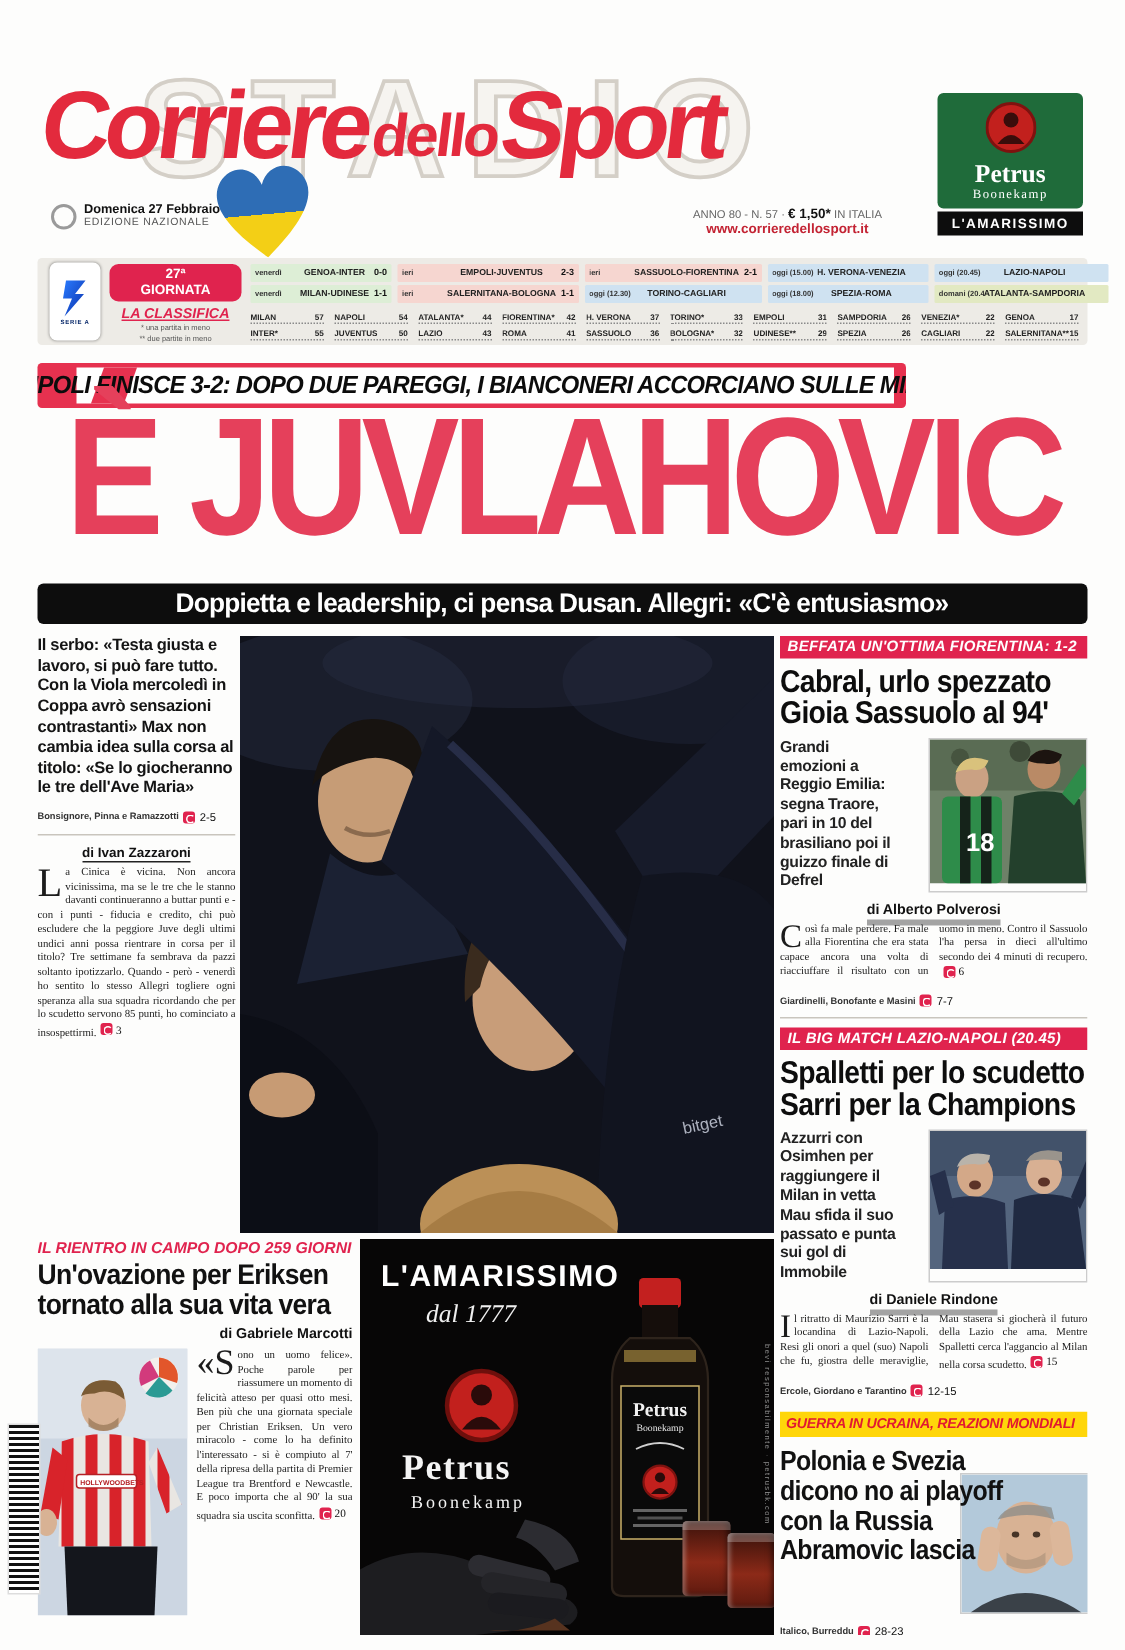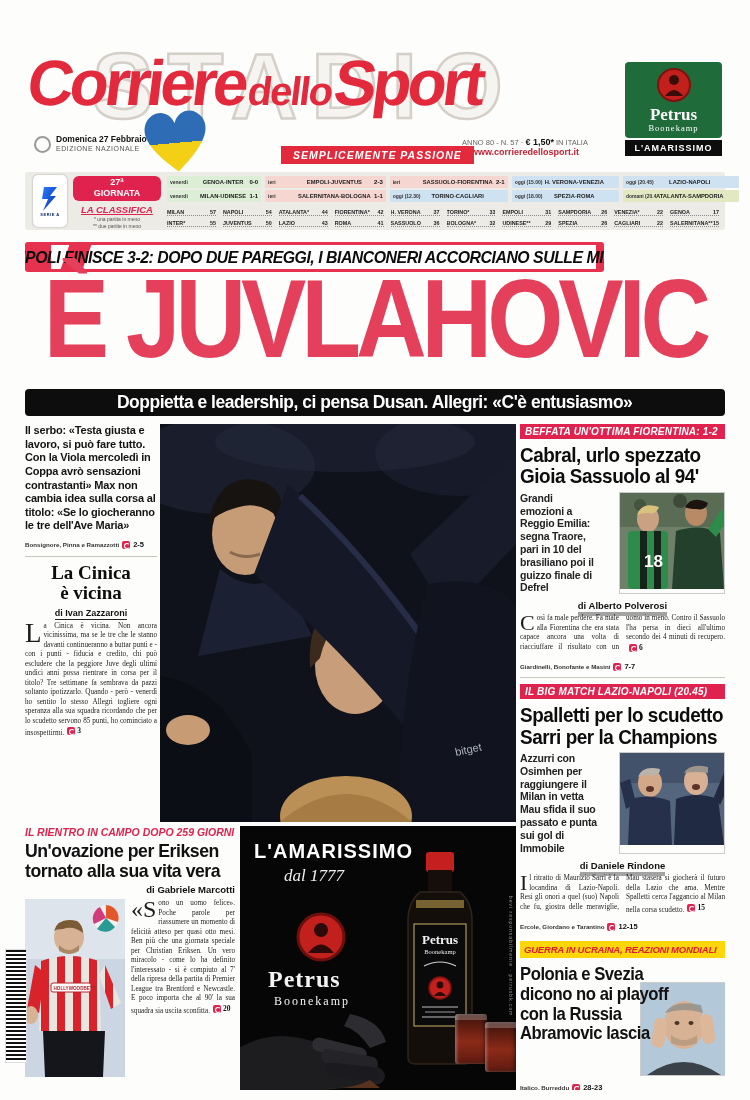--- a/index.html
+++ b/index.html
@@ -70,21 +70,21 @@
   .subhead{left:25px;top:389px;width:700px;height:27px;background:#0d0d0d;border-radius:4px;
            display:flex;align-items:center;justify-content:center;}
   .subhead span{color:#fff;font-weight:bold;font-size:18px;letter-spacing:-.5px;white-space:nowrap;transform:scaleX(.97);}
 
   
   .colL{left:25px;top:424px;width:132px;height:398px;overflow:hidden;}
   .summary{font-size:11px;font-weight:bold;line-height:1.24;color:#141414;letter-spacing:-.2px;}
   .tinyrow{display:flex;align-items:center;gap:3px;font-size:6.2px;font-weight:bold;color:#333;margin-top:7px;}
   .cds{width:8px;height:8px;background:#e0234e;border-radius:2px;display:inline-block;flex:none;position:relative;}
   .cds::after{content:"";position:absolute;left:2px;top:2px;width:4px;height:4px;border:1px solid #fff;border-radius:50%;border-right-color:transparent;}
-  .pgnum{font-size:7.5px;font-weight:bold;color:#111;}
+  .pgnum{font-size:7.5px;font-weight:normal;color:#111;}
   .divL{border:none;border-top:1px solid #c9c5bd;margin:7px 0 6px;}
   .cin-title{text-align:center;font-family:"Liberation Serif",serif;font-weight:bold;
              font-size:19px;line-height:1.05;color:#0d0d0d;}
   .cin-by{text-align:center;font-size:9px;font-weight:bold;margin:5px 0 4px;}
   .cin-by span{border-bottom:1px solid #222;padding-bottom:1px;}
   .serif-body{font-family:"Liberation Serif","DejaVu Serif",serif;font-size:7.2px;line-height:1.32;
               text-align:justify;color:#1c1c1c;}
   .dropcap{float:left;font-family:"Liberation Serif",serif;font-size:27px;line-height:22px;padding-right:2px;}
   .inbadge{display:inline-flex;align-items:center;gap:2px;margin-left:3px;vertical-align:baseline;}
 
@@ -165,21 +165,20 @@
           <linearGradient id="ukr" x1="0" y1="0" x2="0" y2="1">
         <stop offset="0" stop-color="#2e6db5"></stop>
             <stop offset=".52" stop-color="#2e6db5"></stop>
         <stop offset=".52" stop-color="#f3cf16"></stop>
             <stop offset="1" stop-color="#f3cf16"></stop>
       </linearGradient>
         </defs>
       <path d="M36 64 C10 42 2 26 10 14 C18 3 32 6 36 18 C40 6 54 3 62 14 C70 26 62 42 36 64 Z" fill="url(#ukr)"></path>
     </svg>
   </div>
-  <div class="abs tagline">SEMPLICEMENTE PASSIONE</div>
   <div class="abs issue">
     <div class="i1"><span>ANNO 80 - N. 57 · </span><b>€ 1,50*</b><span> IN ITALIA</span></div>
     <div class="i2">www.corrieredellosport.it</div>
   </div>
   <div class="abs petrus-top">
     <div class="petrus-green">
       <svg width="34" height="34" viewBox="0 0 34 34">
         <circle cx="17" cy="17" r="16" fill="#c2201d" stroke="#7e120f" stroke-width="2"></circle>
         <circle cx="17" cy="12" r="5" fill="#3a0d0b"></circle>
         <path d="M8 28 Q17 16 26 28 Z" fill="#3a0d0b"></path>
@@ -360,24 +359,20 @@
   </div>
 
   <div class="abs colL">
     <div class="summary">Il serbo: «Testa giusta e lavoro, si può fare tutto. Con la Viola mercoledì in Coppa avrò sensazioni contrastanti» Max non cambia idea sulla corsa al titolo: «Se lo giocheranno le tre dell'Ave Maria»</div>
     <div class="tinyrow">
       <span>Bonsignore, Pinna e Ramazzotti</span>
       <i class="cds"></i>
       <span class="pgnum">2-5</span>
     </div>
     <hr class="divL">
-    <div class="cin-title">
-      <div>La Cinica</div>
-      <div>è vicina</div>
-    </div>
     <div class="cin-by"><span>di Ivan Zazzaroni</span></div>
     <div class="serif-body">
       <span class="dropcap">L</span><span>a Cinica è vicina. Non ancora vicinissima, ma se le tre che le stanno davanti continueranno a buttar punti e - con i punti - fiducia e credito, chi può escludere che la peggiore Juve degli ultimi undici anni possa rientrare in corsa per il titolo? Tre settimane fa sembrava da pazzi soltanto ipotizzarlo. Quando - però - venerdì ho sentito lo stesso Allegri togliere ogni speranza alla sua squadra ricordando che per lo scudetto servono 85 punti, ho cominciato a insospettirmi.</span><span class="inbadge">
           <i class="cds"></i>
           <span class="pgnum">3</span>
         </span>
     </div>
   </div>
 
   <div class="abs mainphoto">

